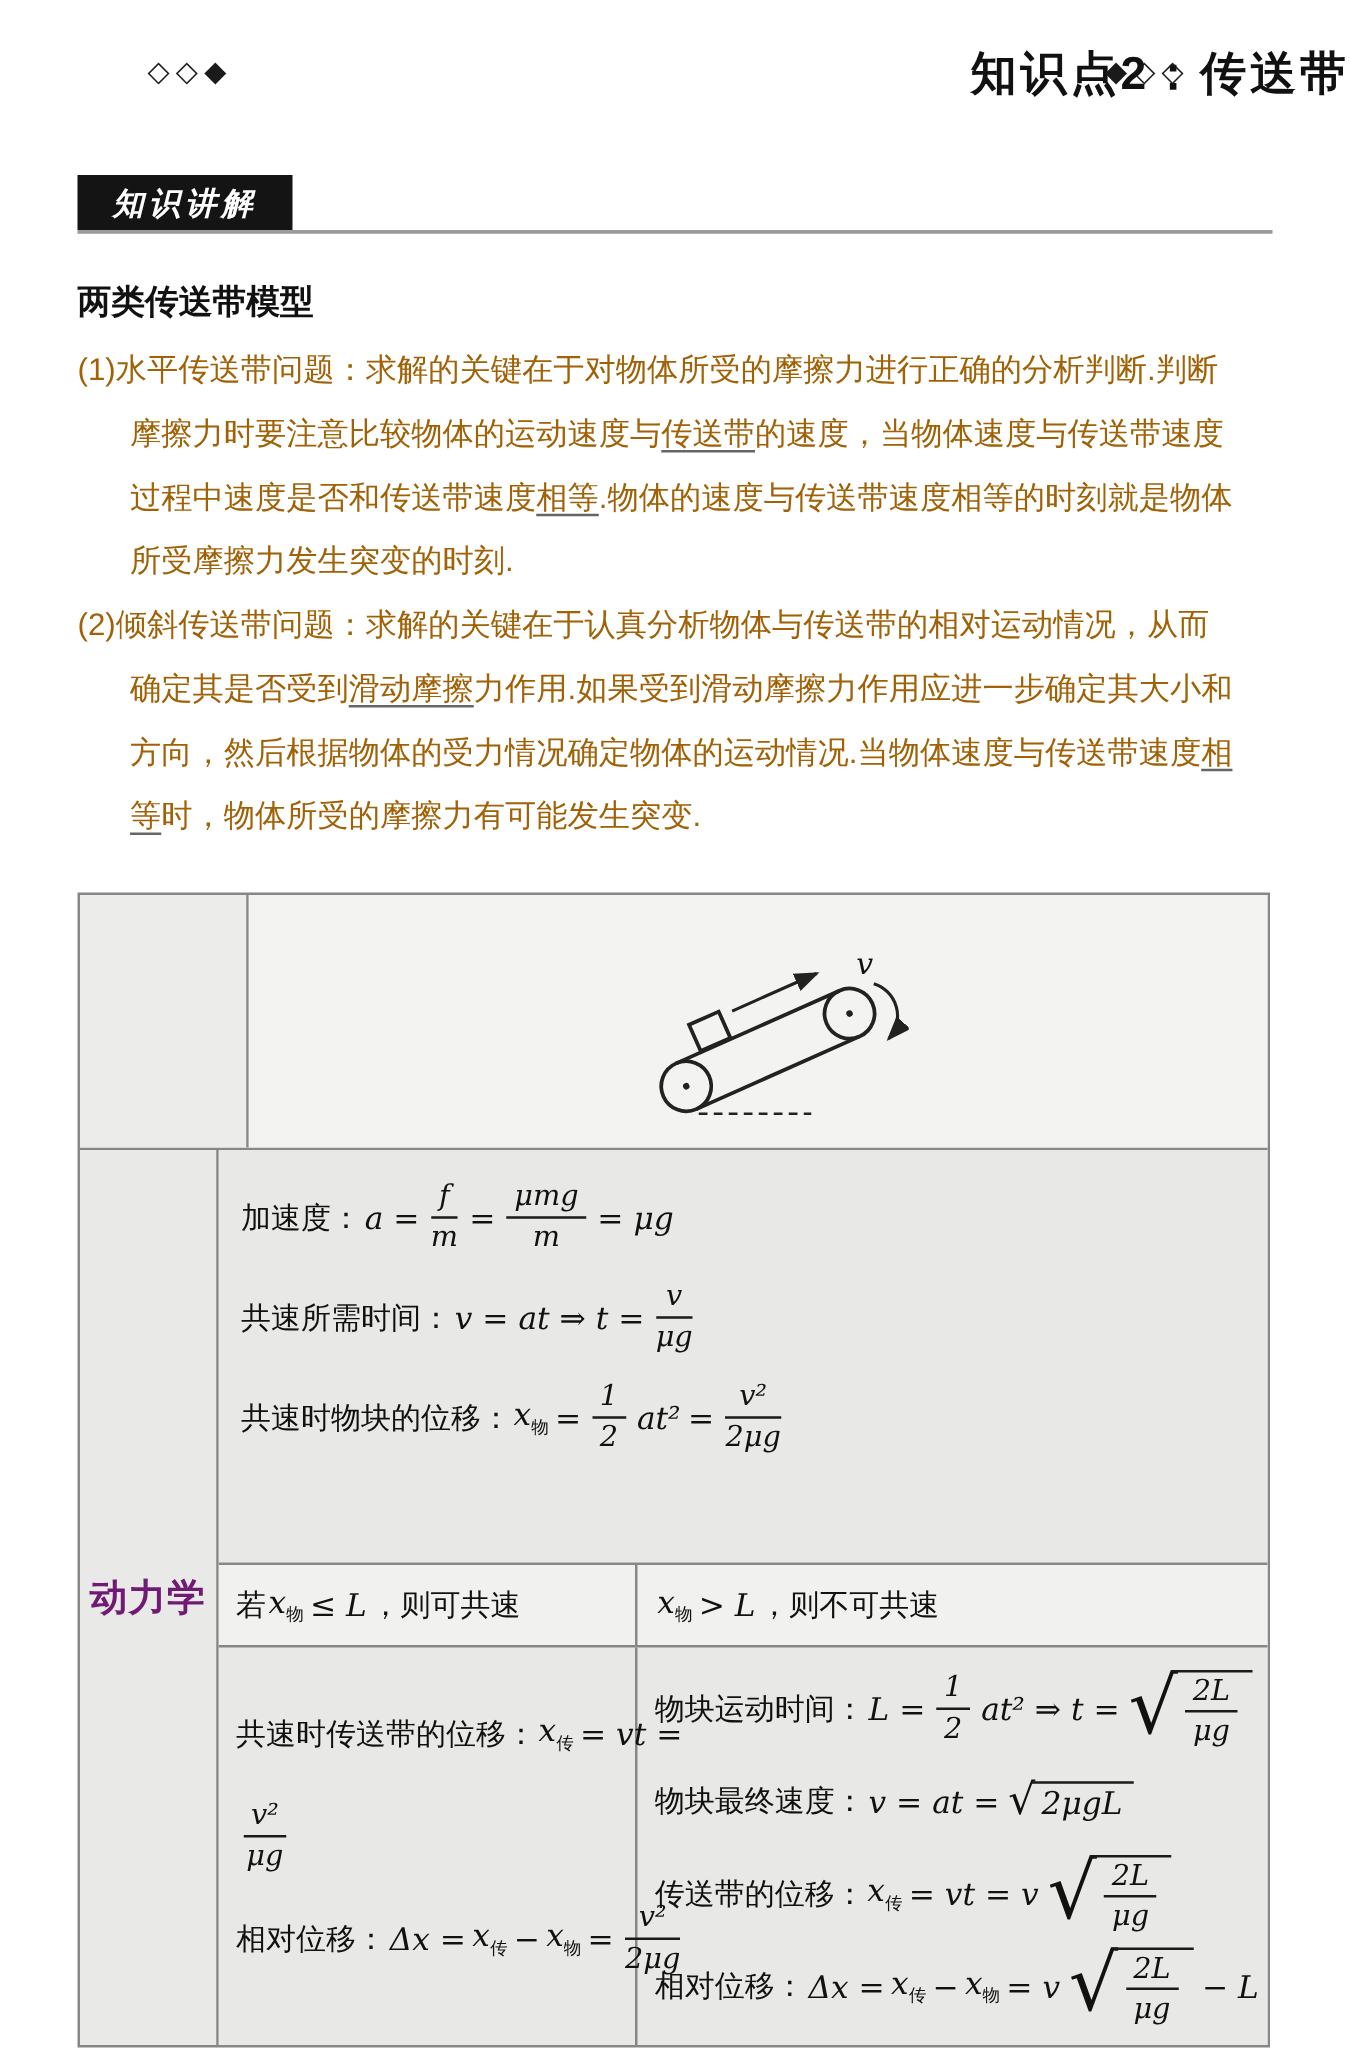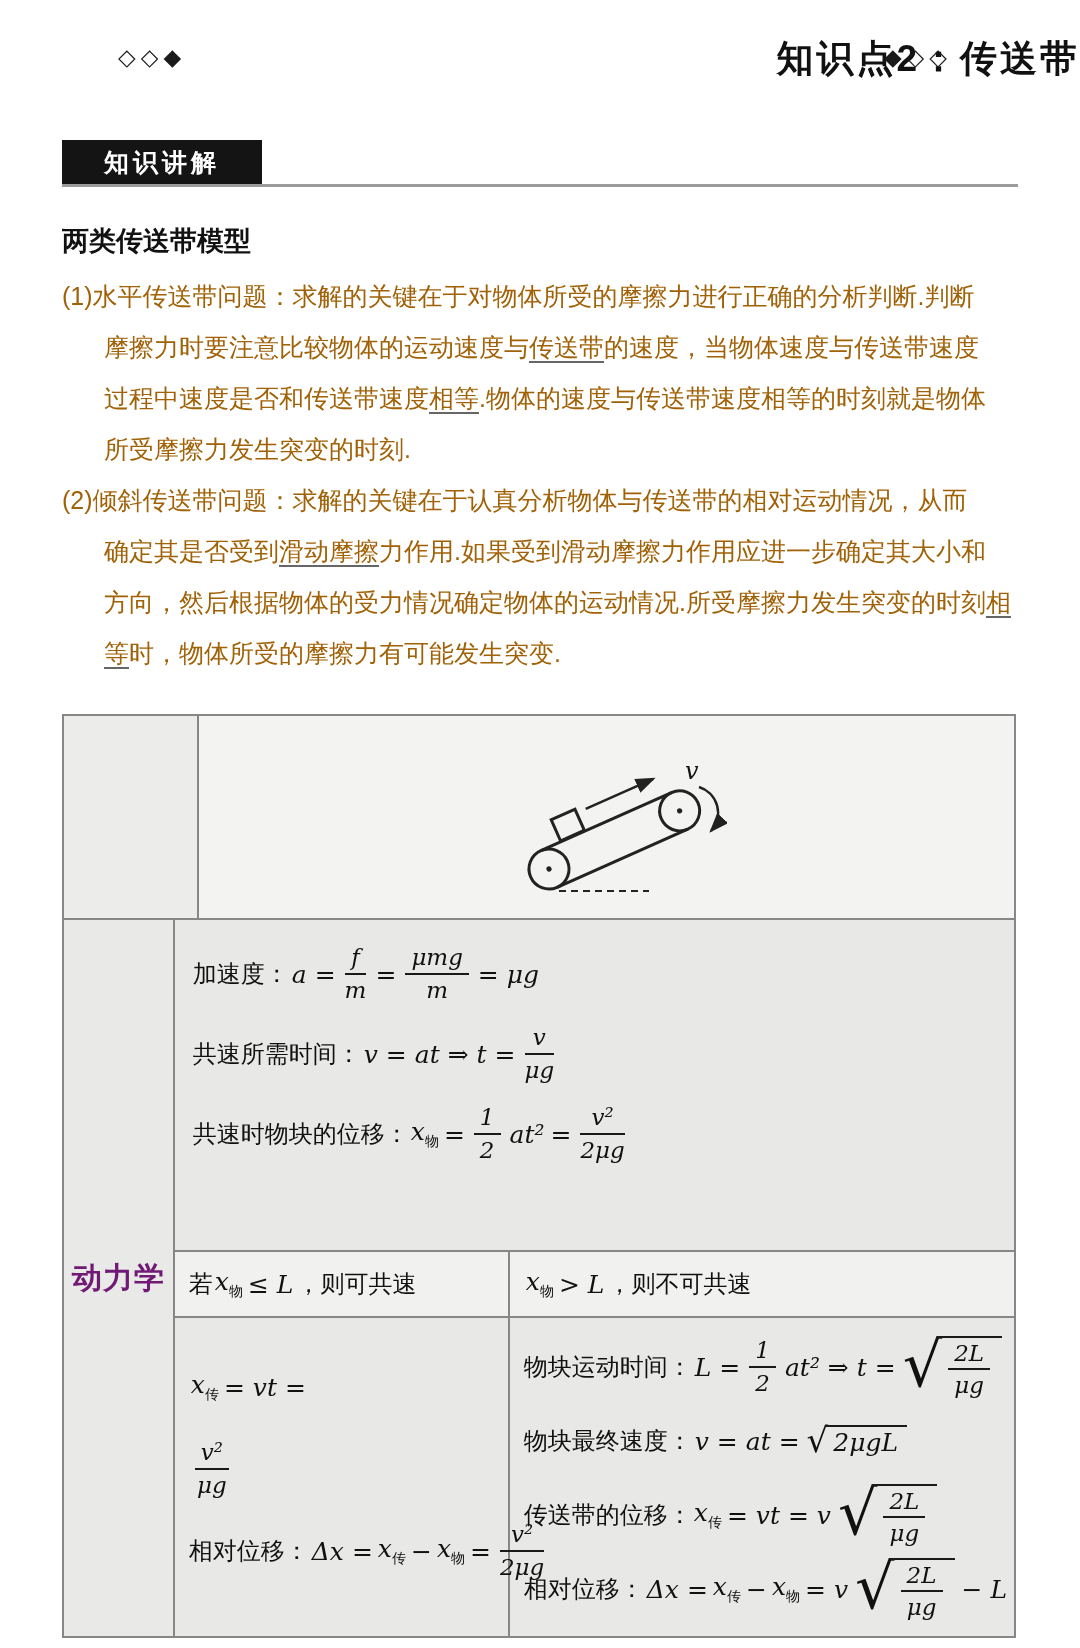--- a/index.html
+++ b/index.html
@@ -7,22 +7,22 @@
 
   
   .header{position:relative;height:96px;padding-top:34px;box-sizing:content-box;}
   .page-title{text-align:right;font-size:37px;font-weight:bold;letter-spacing:3px;color:#111;}
   .ornament{position:absolute;top:44px;font-size:23px;letter-spacing:5px;color:#1a1a1a;}
   .ornament.left{left:118px;}
   .ornament.right{right:128px;}
 
   
   .kb-wrap{margin:10px 62px 0 62px;border-bottom:3px solid #9b9b9b;height:44px;}
-  .kb-box{background:#141414;color:#fff;width:200px;height:44px;display:flex;align-items:center;justify-content:center;
-          font-size:25px;font-weight:bold;letter-spacing:4px;}
+  .kb-box{background:#141414;color:#fff;width:172px;height:44px;display:flex;align-items:center;justify-content:center;
+          font-size:25px;font-weight:bold;letter-spacing:4px;font-style:italic;}
 
   .subheading{margin:36px 0 0 62px;font-size:27px;font-weight:bold;color:#111;}
 
   
   .paras{margin:12px 40px 0 62px;font-size:25px;color:#a16207;}
   .pline{height:51px;line-height:51px;white-space:nowrap;overflow:visible;}
   .pline.cont{padding-left:42px;}
   .u{text-decoration:underline;text-underline-offset:5px;text-decoration-thickness:2px;text-decoration-color:#666;}
 
   
@@ -76,21 +76,21 @@
 
 <div class="subheading">两类传送带模型</div>
 
 <div class="paras">
     <div class="pline"><span>(1)水平传送带问题：求解的关键在于对物体所受的摩擦力进行正确的分析判断.判断</span></div>
     <div class="pline cont"><span>摩擦力时要注意比较物体的运动速度与</span><span class="u">传送带</span><span>的速度，当物体速度与传送带速度</span></div>
     <div class="pline cont"><span>过程中速度是否和传送带速度</span><span class="u">相等</span><span>.物体的速度与传送带速度相等的时刻就是物体</span></div>
     <div class="pline cont"><span>所受摩擦力发生突变的时刻.</span></div>
     <div class="pline"><span>(2)倾斜传送带问题：求解的关键在于认真分析物体与传送带的相对运动情况，从而</span></div>
     <div class="pline cont"><span>确定其是否受到</span><span class="u">滑动摩擦</span><span>力作用.如果受到滑动摩擦力作用应进一步确定其大小和</span></div>
-    <div class="pline cont"><span>方向，然后根据物体的受力情况确定物体的运动情况.所受摩擦力发生突变的时刻</span><span class="u">相</span></div>
+    <div class="pline cont"><span>方向，然后根据物体的受力情况确定物体的运动情况.当物体速度与传送带速度</span><span class="u">相</span></div>
     <div class="pline cont"><span class="u">等</span><span>时，物体所受的摩擦力有可能发生突变.</span></div>
   </div>
 
 <div class="ktable">
   <div class="trow1">
     <div class="cell-empty"></div>
     <div class="cell-diagram">
       <svg width="240" height="172" viewBox="0 0 240 172">
         <defs>
           <marker id="ah" markerWidth="10" markerHeight="8" refX="7" refY="3" orient="auto">
@@ -164,20 +164,21 @@
           </div>
         <div class="ccell-right">
             <span class="msub"><span class="mb">x</span><span class="ms">物</span></span>
             <span class="mit">&gt; L</span>
             <span class="mcn">，则不可共速</span>
           </div>
       </div>
       <div class="brow">
         <div class="bcell-left">
             <div class="fline">
+              <span class="mcn">共速时传送带的位移：</span>
               <span class="msub"><span class="mb">x</span><span class="ms">传</span></span>
               <span class="mit">= vt =</span>
             </div>
             <div class="fline">
               <span class="frac">
                 <span class="fn">v²</span>
                 <span class="fd">μg</span>
               </span>
             </div>
             <div class="fline">

